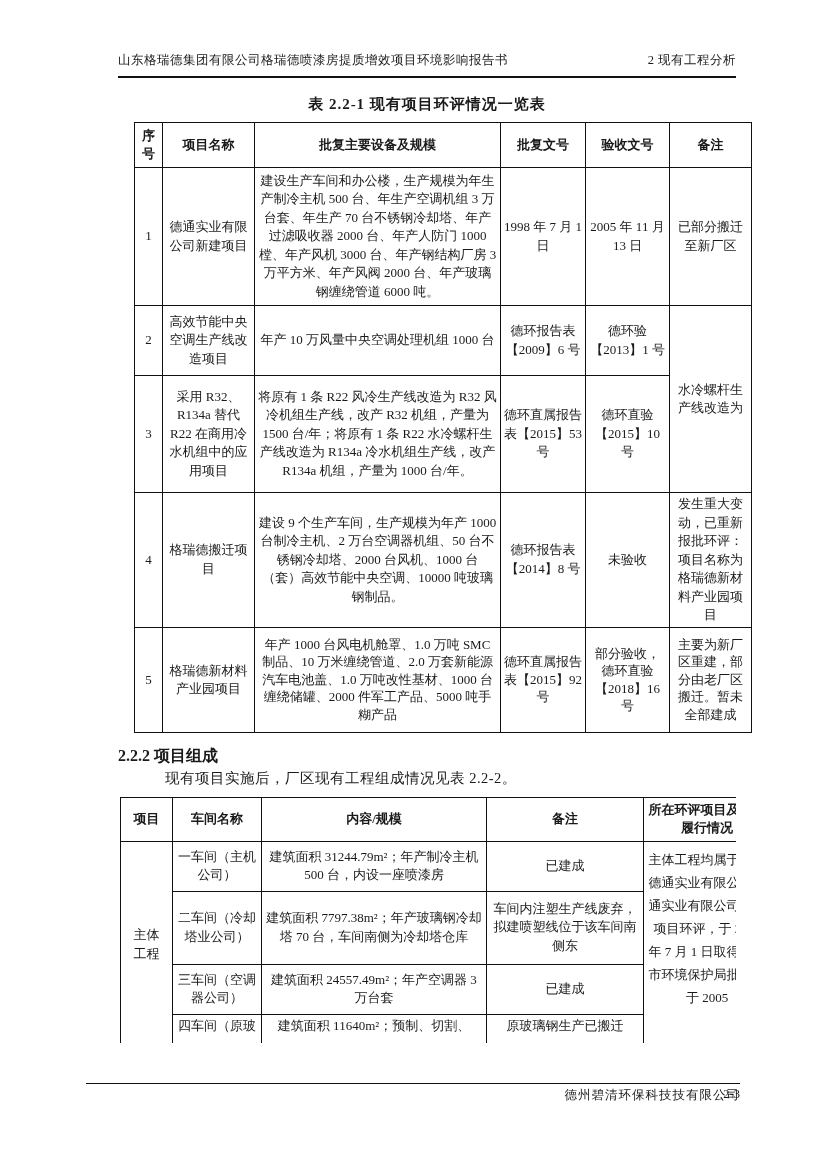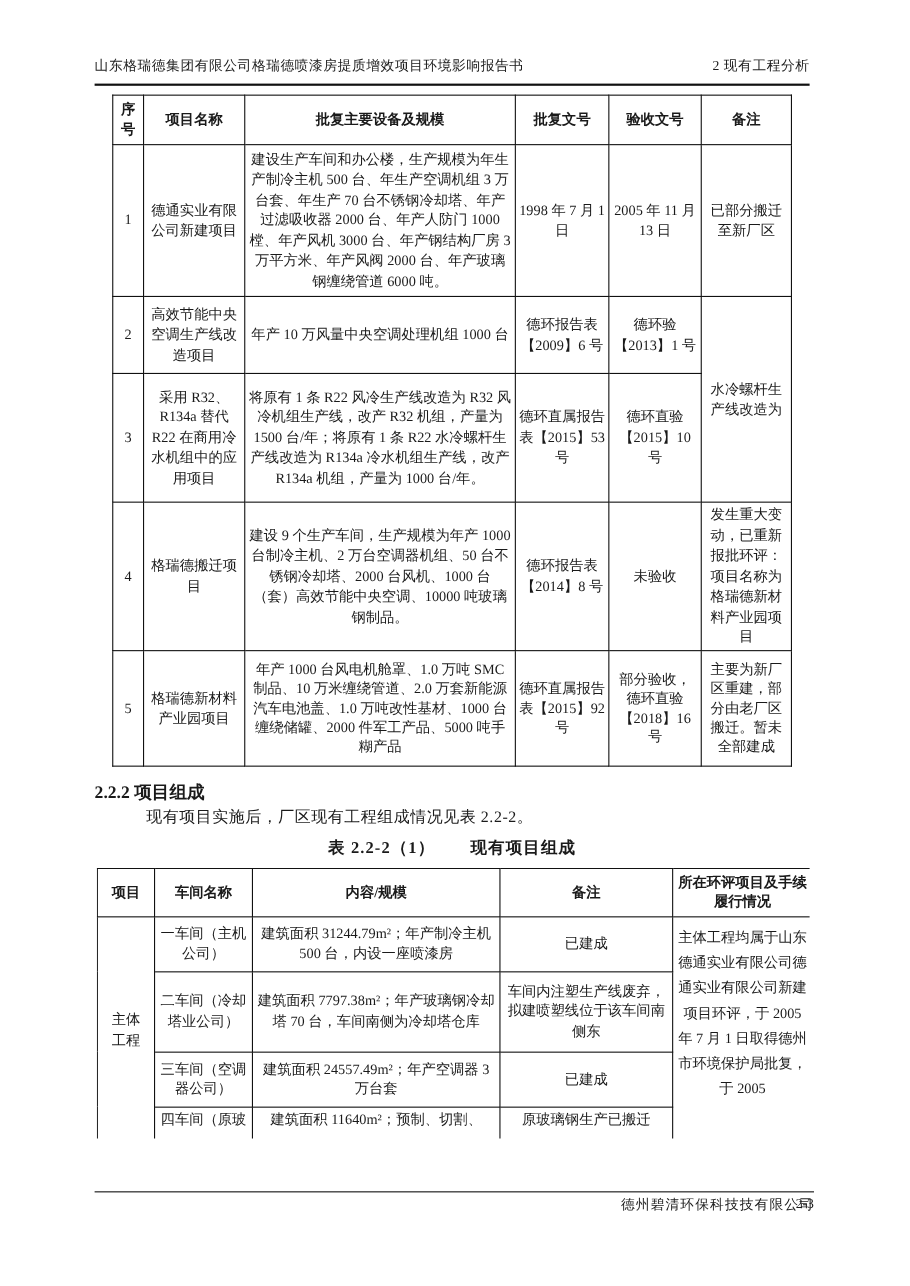--- a/index.html
+++ b/index.html
@@ -4,20 +4,21 @@
 <style>
   * { margin: 0; padding: 0; box-sizing: border-box; }
   html, body { background: #ffffff; }
   .page {
     position: relative;
     width: 827px; height: 1169px;
     background: #ffffff;
     color: #1a1a1a;
     font-family: "Liberation Serif", "DejaVu Serif", serif;
     overflow: hidden;
+    padding-left: 32px;
   }
   .content { padding: 52px 91px 0 86px; }
 
   
   .doc-header {
     display: flex; justify-content: space-between; align-items: flex-end;
     font-size: 12.5px; letter-spacing: 0.5px;
     padding-bottom: 7px;
     border-bottom: 2px solid #111;
   }
@@ -90,20 +91,21 @@
 <body>
 
 <div class="page">
   <div class="content">
 
     <div class="doc-header">
       <span>山东格瑞德集团有限公司格瑞德喷漆房提质增效项目环境影响报告书</span>
       <span>2 现有工程分析</span>
     </div>
 
+    <div class="tbl-title t1-title">表 2.2-1  现有项目环评情况一览表</div>
 
     <table class="t1">
       <colgroup>
         <col class="c-no">
           <col class="c-name">
           <col class="c-scale">
           <col class="c-appr">
           <col class="c-acc">
           <col class="c-note">
       </colgroup>
@@ -154,21 +156,20 @@
           <td>德环直属报告表【2015】92 号</td>
           <td>部分验收，德环直验【2018】16 号</td>
           <td>主要为新厂区重建，部分由老厂区搬迁。暂未全部建成</td>
         </tr>
       </tbody>
     </table>
 
     <div class="sec-heading">2.2.2 项目组成</div>
     <p class="body-par">现有项目实施后，厂区现有工程组成情况见表 2.2-2。</p>
 
-    <div class="tbl-title t2-title">表 2.2-2（1）　　现有项目组成</div>
 
     <div class="t2-clip">
       <table class="t2">
         <colgroup>
           <col class="c-proj">
             <col class="c-shop">
             <col class="c-cont">
             <col class="c-note">
             <col class="c-status">
         </colgroup>

